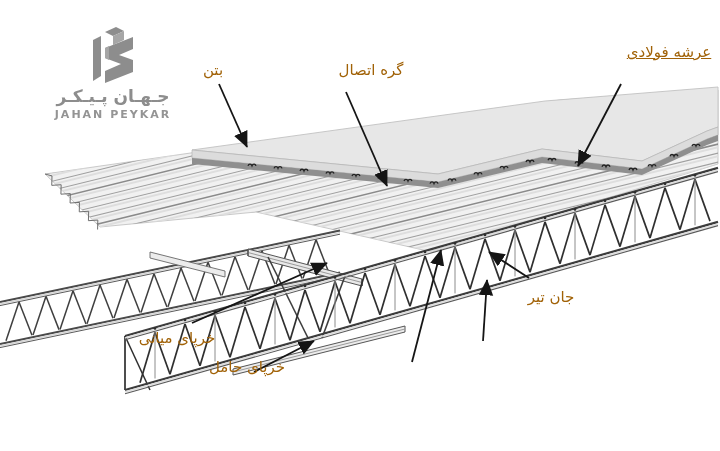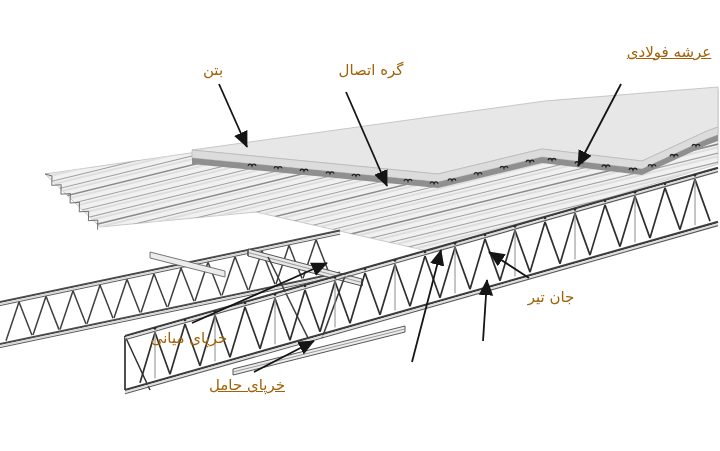--- a/index.html
+++ b/index.html
@@ -258,20 +258,31 @@
         <line x1="346" y1="92" x2="387" y2="186" stroke="#151515" stroke-width="1.8" marker-end="url(#ah)"></line>
         <line x1="621" y1="84" x2="578" y2="166" stroke="#151515" stroke-width="1.8" marker-end="url(#ah)"></line>
         <line x1="529" y1="278" x2="489" y2="252" stroke="#151515" stroke-width="1.8" marker-end="url(#ah)"></line>
         <line x1="483" y1="341" x2="487" y2="280" stroke="#151515" stroke-width="1.8" marker-end="url(#ah)"></line>
         <line x1="412" y1="362" x2="441" y2="250" stroke="#151515" stroke-width="1.8" marker-end="url(#ah)"></line>
         <line x1="192" y1="323" x2="327" y2="263" stroke="#151515" stroke-width="1.8" marker-end="url(#ah)"></line>
         <line x1="254" y1="372" x2="314" y2="341" stroke="#151515" stroke-width="1.8" marker-end="url(#ah)"></line>
       </g>
   </svg>
 
+  <div class="logo">
+    <svg width="62" height="58" viewBox="0 0 60 58">
+      <polygon points="10,14 18,10 18,50 10,55" fill="#8d8d8d"></polygon>
+      <polygon points="22,6 33,1 41,5 30,10" fill="#8d8d8d"></polygon>
+      <polygon points="41,5 41,14 30,19 30,10" fill="#a6a6a6"></polygon>
+      <polygon points="22,22 50,11 50,23 36,29 50,34 50,46 22,57 22,45 38,38 22,32" fill="#8d8d8d"></polygon>
+      <polygon points="22,22 26,20 26,34 22,32" fill="#a6a6a6"></polygon>
+    </svg>
+    <div class="fa">جـهـان پـیـکـر</div>
+    <div class="en">JAHAN PEYKAR</div>
+  </div>
 
   <div class="lbl" style="left:213px;top:70px;">بتن</div>
   <div class="lbl" style="left:371px;top:70px;">گره اتصال</div>
   <div class="lbl" style="left:669px;top:52px;text-decoration:underline;">عرشه فولادی</div>
   <div class="lbl" style="left:551px;top:291px;margin-top:6px;">جان تیر</div>
-  <div class="lbl" style="left:177px;top:338px;margin-left:12px;">خرپای میانی</div>
-  <div class="lbl" style="left:247px;top:385px;text-decoration:underline;">خرپای حامل</div>
+  <div class="lbl" style="left:177px;top:338px;">خرپای میانی</div>
+  <div class="lbl" style="left:247px;top:367px;">خرپای حامل</div>
 </div>
 
 </body></html>

